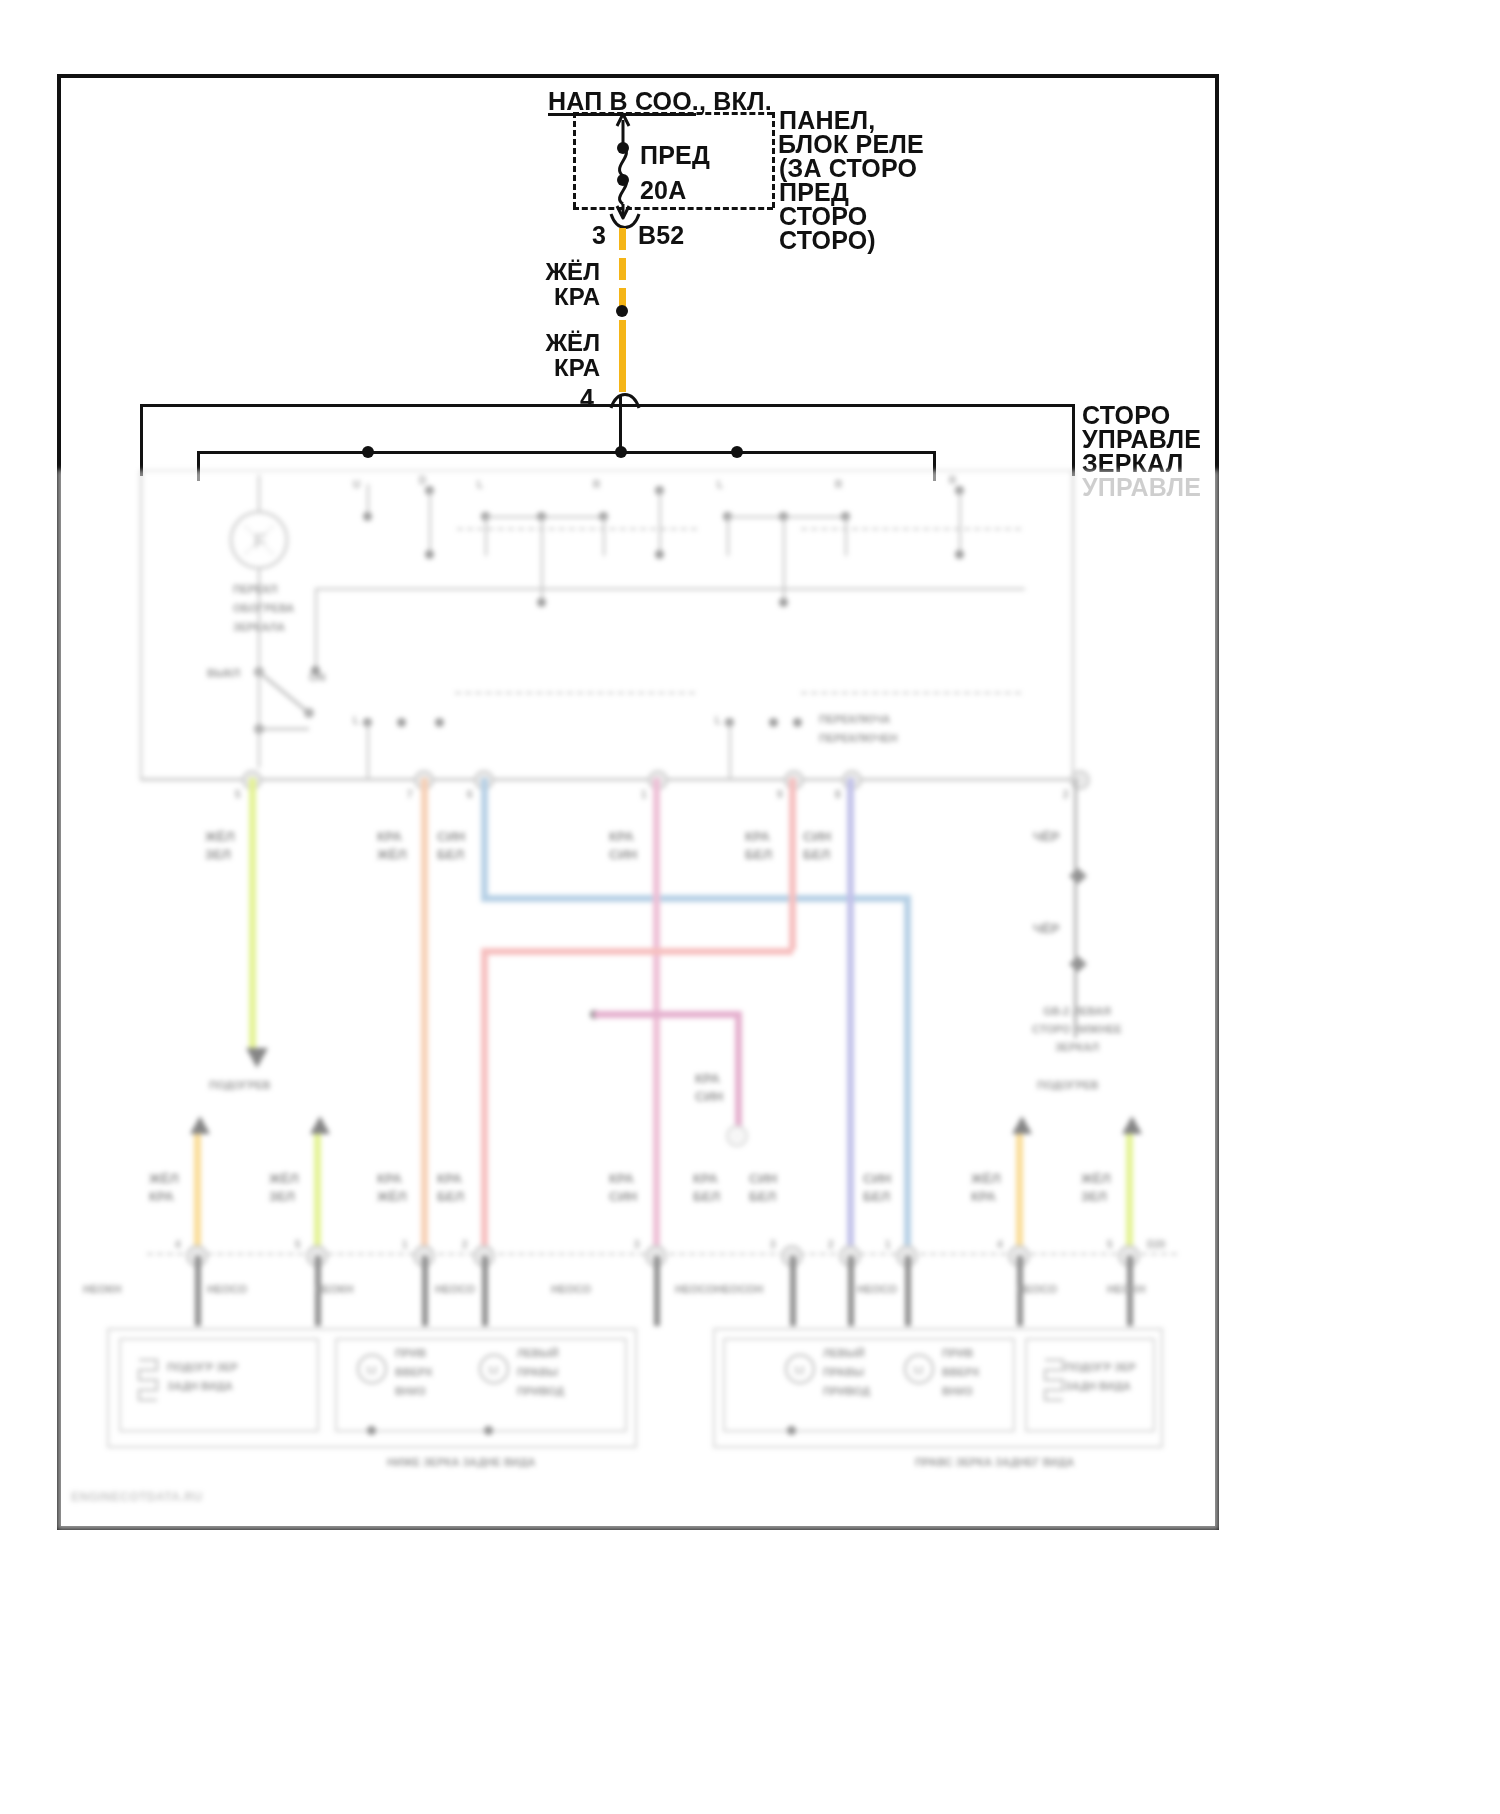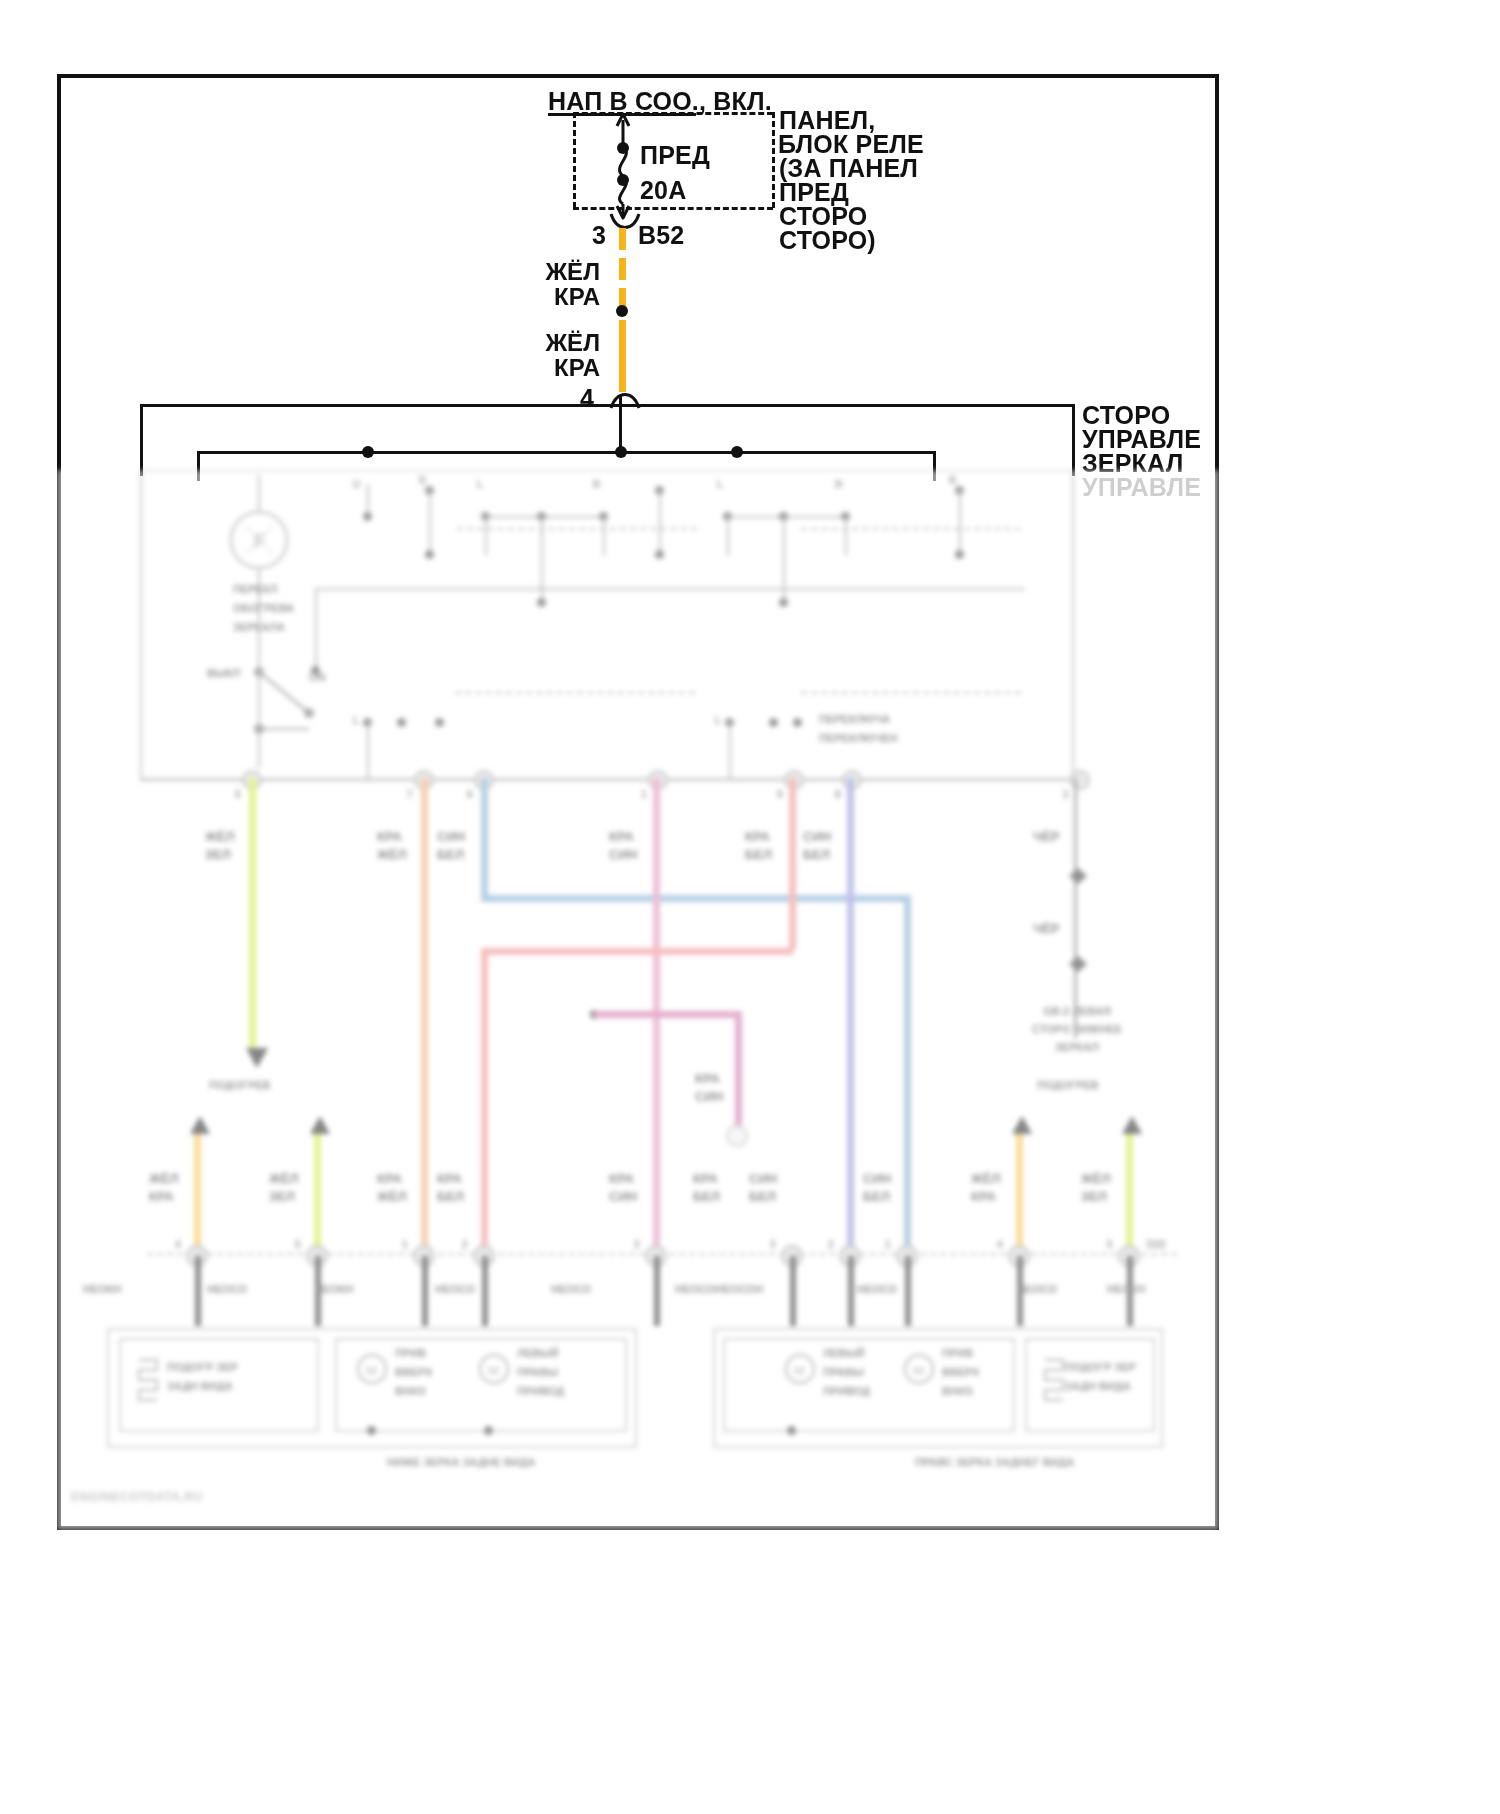--- a/index.html
+++ b/index.html
@@ -77,21 +77,21 @@
     <path d="M27,102 L33,114 L39,102" stroke="#111" stroke-width="3" fill="none" stroke-linejoin="round"></path>
   </svg>
   <div class="dot" style="left:617px;top:142px;"></div>
   <div class="dot" style="left:617px;top:174px;"></div>
 
   <div class="t blk" style="left:640px;top:138px;">ПРЕД</div>
   <div class="t blk" style="left:640px;top:173px;">20А</div>
 
   <div class="t blk" style="left:779px;top:103px;">ПАНЕЛ,</div>
   <div class="t blk" style="left:778px;top:127px;">БЛОК РЕЛЕ</div>
-  <div class="t blk" style="left:779px;top:151px;">(ЗА ПАНЕЛ</div>
+  <div class="t blk" style="left:779px;top:151px;">(ЗА СТОРО</div>
   <div class="t blk" style="left:779px;top:175px;">ПРЕД</div>
   <div class="t blk" style="left:779px;top:199px;">СТОРО</div>
   <div class="t blk" style="left:779px;top:223px;">СТОРО)</div>
 
   <svg width="60" height="30" style="left:603px;top:210px;">
     <path d="M8,4 C14,22 30,22 36,4" stroke="#111" stroke-width="3" fill="none"></path>
   </svg>
   <div class="t blk" style="left:592px;top:218px;">3</div>
   <div class="t blk" style="left:638px;top:218px;">B52</div>
 

